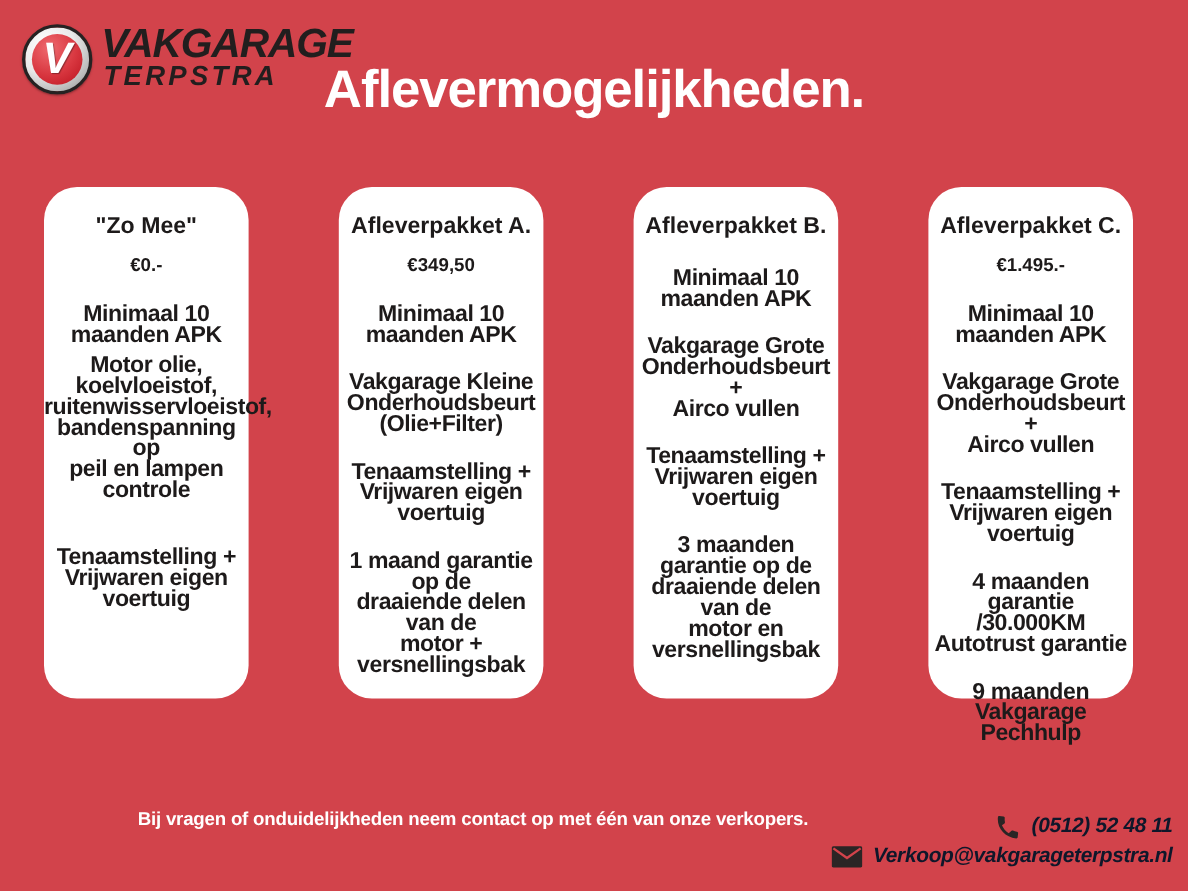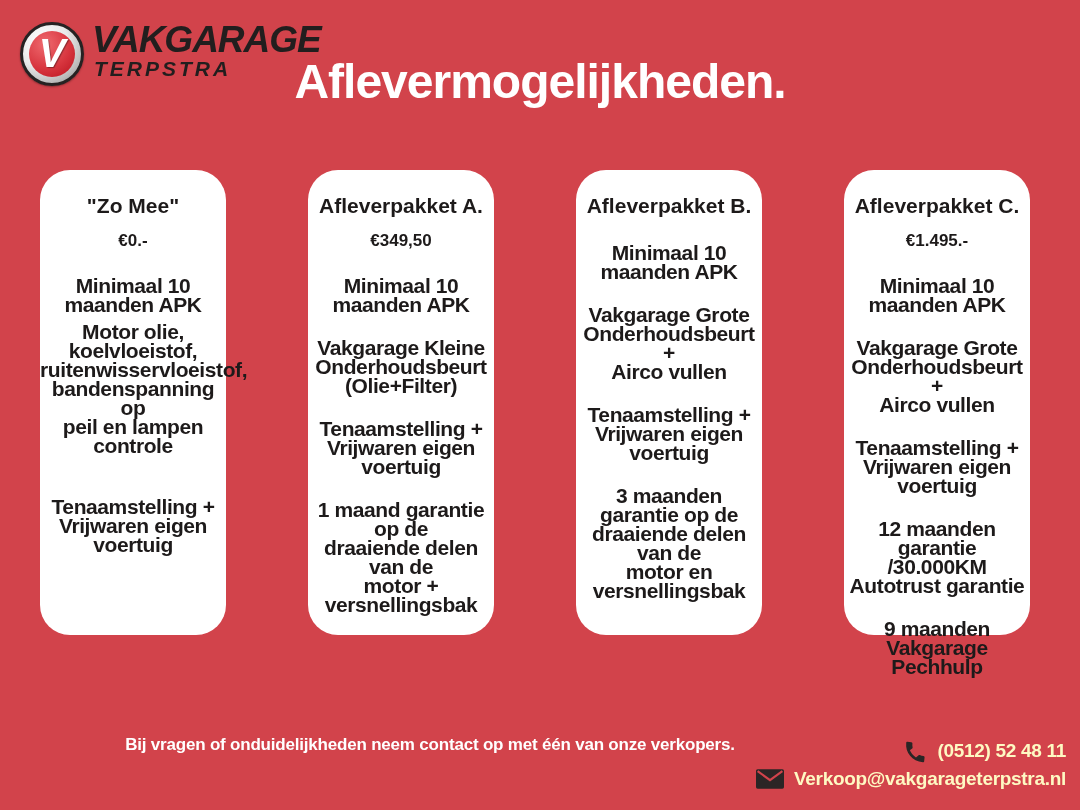--- a/index.html
+++ b/index.html
@@ -24,21 +24,21 @@
     background: radial-gradient(circle at 35% 28%, #ef6a6f 0%, #d8363f 55%, #b9121e 100%);
     display: flex; align-items: center; justify-content: center;
   }
   .badge-letter {
     color: #ffffff; font-size: 40px; font-weight: bold; font-style: italic;
     line-height: 1; transform: translateY(-1px);
     text-shadow: 1px 1px 1px rgba(0,0,0,.35);
   }
   .logo-text { margin-left: 8px; color: #221e1e; font-style: italic; }
   .logo-brand { font-size: 37px; line-height: 36px; letter-spacing: -1px; }
-  .logo-sub { font-size: 21px; line-height: 22px; letter-spacing: 3px; margin-left: 2px; }
+  .logo-sub { font-size: 25px; line-height: 22px; letter-spacing: 3px; margin-left: 2px; }
 
   
   .page-title {
     position: absolute; top: 54px; left: 0; width: 1080px;
     text-align: center; color: #ffffff; font-size: 48px; letter-spacing: -1px;
   }
 
   
   .cards {
     position: absolute; top: 170px; left: 40px; width: 990px; height: 465px;
@@ -57,21 +57,21 @@
   }
   .card-zomee .feature { margin-bottom: 8px; }
   .card-zomee .feature.gap-large { margin-top: 42px; }
 
   
   .footer-message {
     position: absolute; top: 735px; left: 0; width: 860px;
     text-align: center; color: #ffffff; font-size: 17px; letter-spacing: -0.2px;
   }
   .contact {
-    position: absolute; top: 738px; right: 14px; text-align: right; color: #fef9c3;
+    position: absolute; top: 738px; right: 14px; text-align: right; color: #0f172a; font-style: italic;
   }
   .contact-row {
     display: flex; align-items: center; justify-content: flex-end;
     font-size: 19px; letter-spacing: -0.3px; height: 26px;
   }
   .contact-row + .contact-row { margin-top: 2px; }
   .contact-icon { display: inline-flex; margin-right: 10px; }
   .phone-icon svg { transform: rotate(6deg); }
 </style>
 </head>
@@ -145,21 +145,21 @@
     <div class="card-title">Afleverpakket C.</div>
     <div class="card-price">€1.495.-</div>
     <div class="card-features">
       <div class="feature">Minimaal 10
 maanden APK</div>
       <div class="feature">Vakgarage Grote
 Onderhoudsbeurt +
 Airco vullen</div>
       <div class="feature">Tenaamstelling +
 Vrijwaren eigen voertuig</div>
-      <div class="feature">12 maanden garantie
+      <div class="feature">4 maanden garantie
 /30.000KM
 Autotrust garantie</div>
       <div class="feature">9 maanden
 Vakgarage Pechhulp</div>
     </div>
   </div>
 
 </div>
 
 <div class="footer-message">Bij vragen of onduidelijkheden neem contact op met één van onze verkopers.</div>

